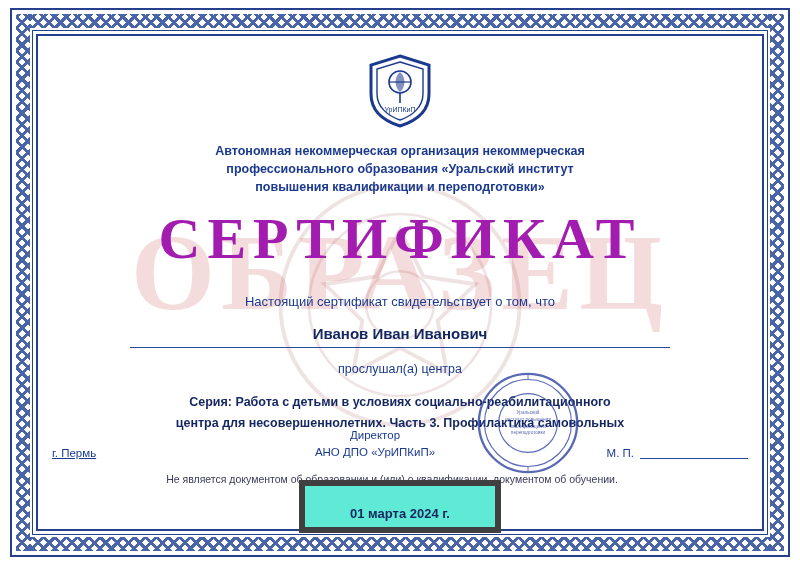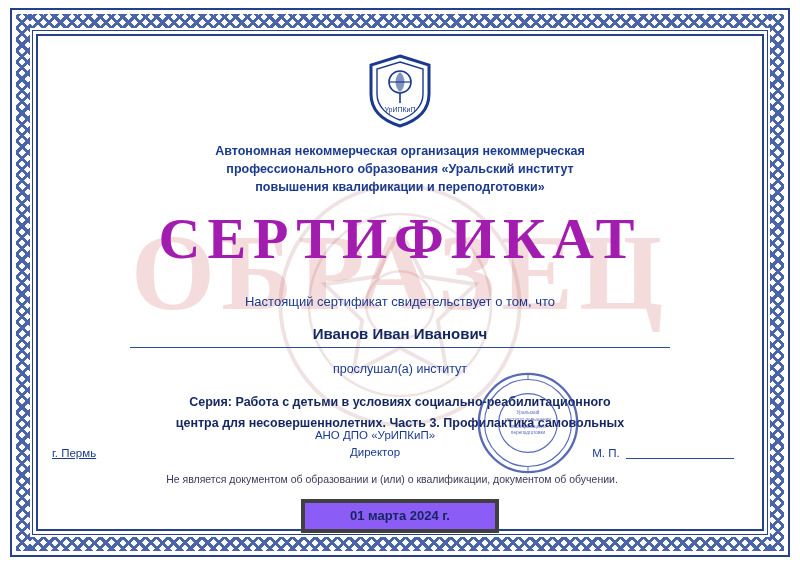--- a/index.html
+++ b/index.html
@@ -184,21 +184,21 @@
     font-size: 11.5px;
     color: #1b3a8f;
   }
   .city { width: 120px; text-align: left; padding-bottom: 2px; text-decoration: underline; }
   .director { text-align: center; line-height: 1.5; }
   .mp {
     width: 170px;
     text-align: right;
     display: flex;
     align-items: flex-end;
-    justify-content: center;
+    justify-content: flex-end;
     gap: 6px;
     padding-bottom: 2px;
   }
   .mp-rule {
     display: inline-block;
     width: 108px;
     border-bottom: 1px solid #2b4a9b;
     height: 1px;
   }
 
@@ -220,23 +220,23 @@
     font-size: 10.5px;
     color: #3a3a5a;
   }
 
   .date-box {
     position: absolute;
     left: 50%;
     transform: translateX(-50%);
     bottom: -10px;
     width: 190px;
-    border: 4px solid #404040;
-    background: #8b5cf6;
-    padding: 5px 0 6px;
+    border: 6px solid #404040;
+    background: #5eead4;
+    padding: 20px 0 6px;
     font-size: 13px;
     font-weight: bold;
     color: #13265f;
     z-index: 5;
   }
 </style>
 </head>
 <body>
 
 <div class="page">
@@ -280,32 +280,32 @@
 
     <div class="main-title">СЕРТИФИКАТ</div>
 
     <div class="subtitle">Настоящий сертификат свидетельствует о том, что</div>
 
     <div class="name-block">
       <div class="name-text">Иванов Иван Иванович</div>
       <div class="name-rule"></div>
     </div>
 
-    <div class="attended">прослушал(а) институт</div>
+    <div class="attended">прослушал(а) центра</div>
 
     <div class="course">
       <div>Серия: Работа с детьми в условиях социально-реабилитационного</div>
       <div>центра для несовершеннолетних. Часть 3. Профилактика самовольных</div>
     </div>
 
     <div class="sign-row">
       <div class="city">г. Пермь</div>
       <div class="director">
+        <div>Директор</div>
         <div>АНО ДПО «УрИПКиП»</div>
-        <div>Директор</div>
       </div>
       <div class="mp">
         <span>М. П.</span>
         <span class="mp-rule"></span>
       </div>
     </div>
 
     <svg class="stamp" viewBox="0 0 110 110">
       <circle cx="55" cy="55" r="52" fill="none" stroke="#2b3fa0" stroke-width="2.5"></circle>
       <circle cx="55" cy="55" r="46" fill="none" stroke="#2b3fa0" stroke-width="1.2"></circle>

